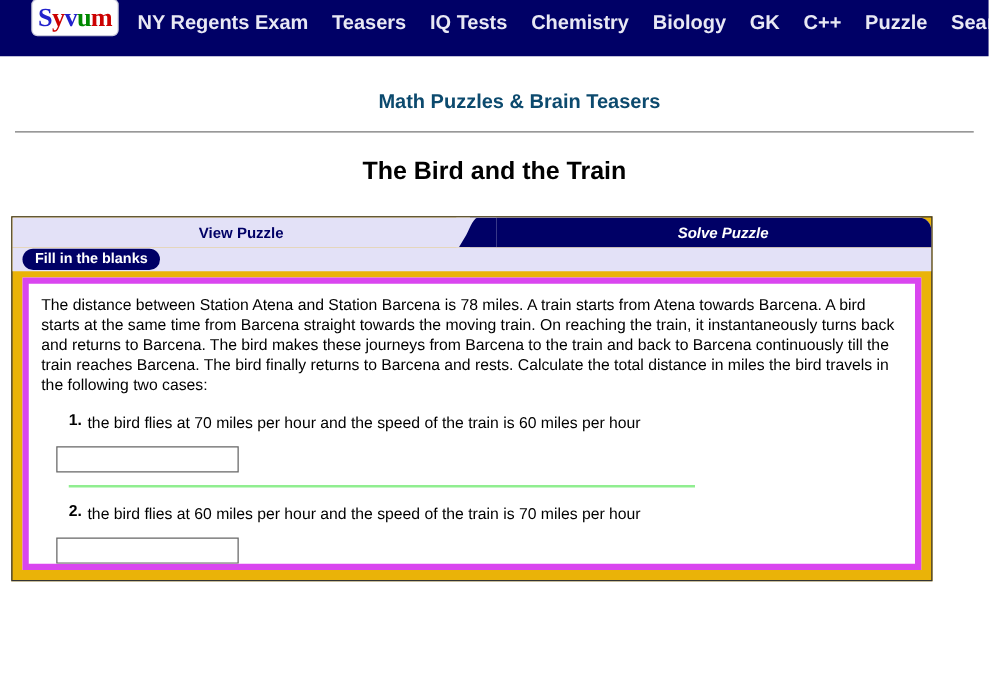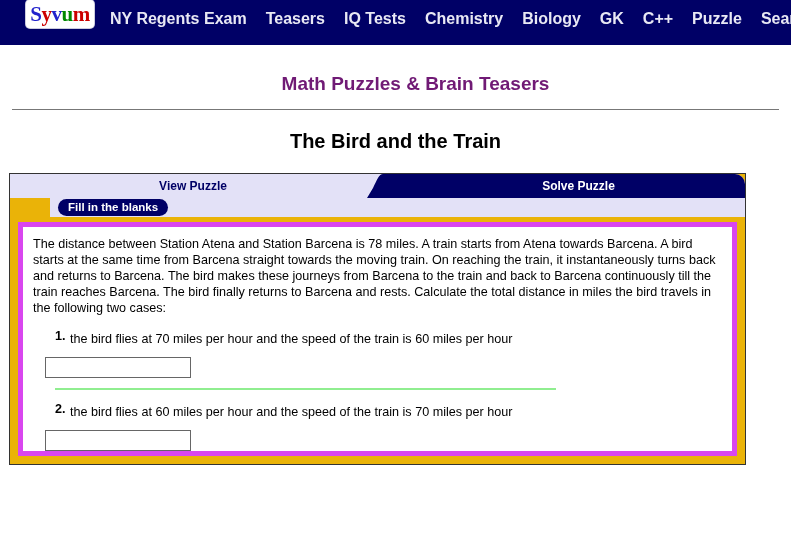--- a/index.html
+++ b/index.html
@@ -63,22 +63,22 @@
     margin-right: 19px;
     white-space: nowrap;
     cursor: pointer;
   }
 
   
   .page-head {
     text-align: center;
   }
   .site-title {
-    color: #701a75;
-    font-size: 19px;
+    color: #0c4a6e;
+    font-size: 16px;
     font-weight: bold;
     margin-top: 28px;
     margin-bottom: 0;
     padding-left: 40px;
   }
   .rule {
     border: none;
     border-top: 1px solid #777777;
     margin: 14px 12px 0 12px;
   }
@@ -125,38 +125,38 @@
     left: 0;
     width: 366px;
     color: #000066;
   }
   .tab-solve {
     left: 366px;
     width: 405px;
     color: #ffffff;
     background: #000066;
     border-top-right-radius: 10px;
+    font-style: italic;
   }
   .tab-slant {
     position: absolute;
     left: 355px;
     top: 0;
     width: 32px;
     height: 24px;
     background: #e3e1f7;
     overflow: hidden;
   }
   .tab-slant svg { display: block; }
 
   
   .badgerow {
     background: #e3e1f7;
     height: 19px;
     position: relative;
-    margin-left: 40px;
   }
   .badge {
     position: absolute;
     left: 8px;
     top: 1px;
     height: 17px;
     line-height: 17px;
     padding: 0 10px;
     background: #000066;
     color: #ffffff;

